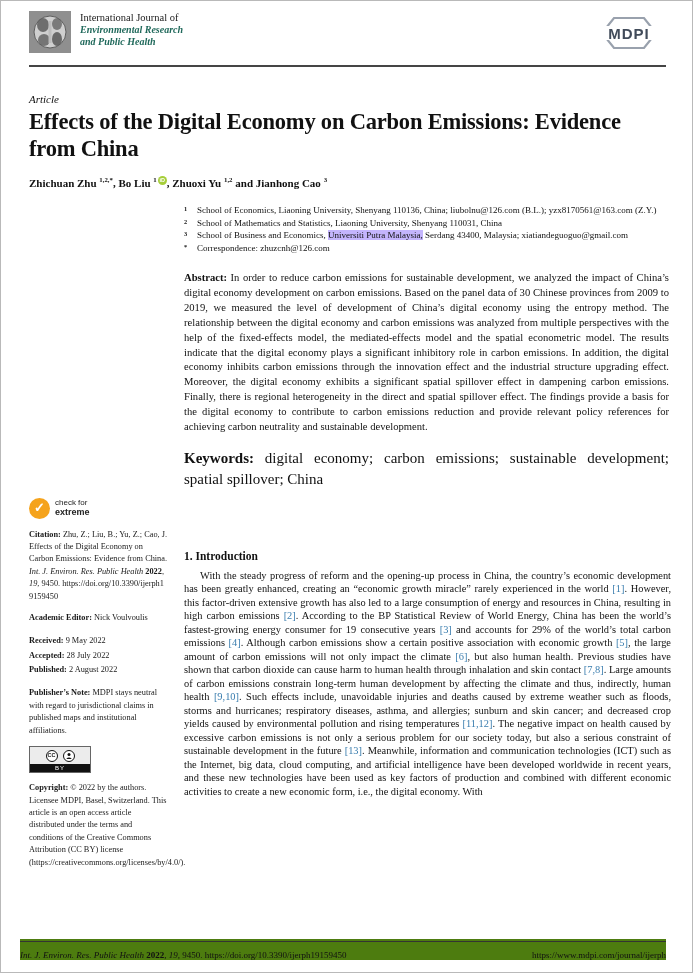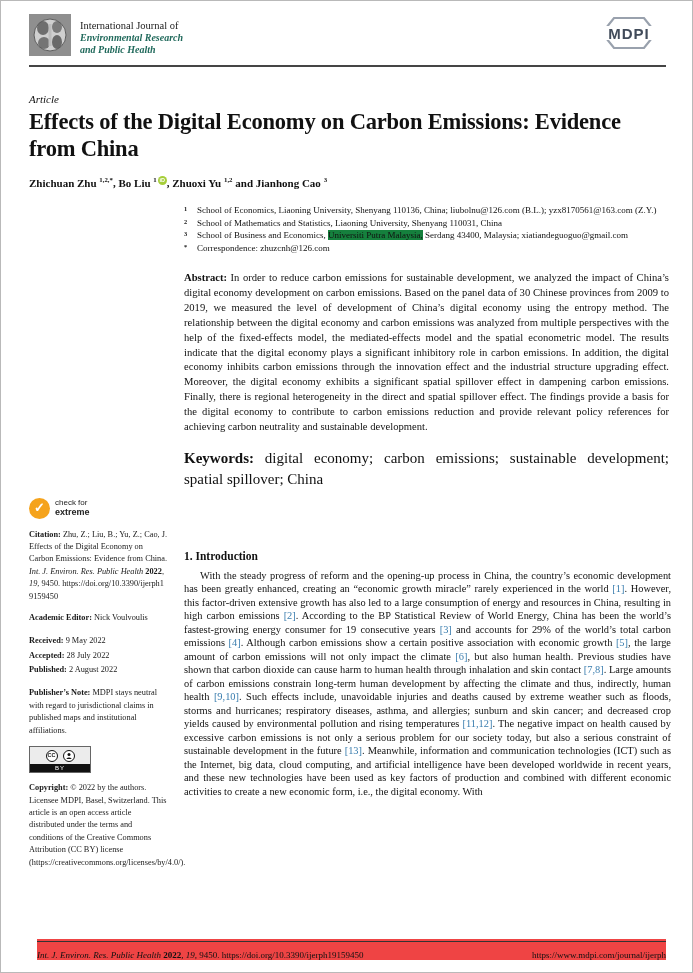--- a/index.html
+++ b/index.html
@@ -2,41 +2,41 @@
 <html><head>
 <meta charset="utf-8">
 <style>
   html,body{margin:0;padding:0;background:#e8e8e8;}
   .page{
     width:693px;height:973px;position:relative;margin:0 auto;
     background:#fff;border:1px solid #b9b9b9;box-sizing:border-box;
     font-family:"Liberation Serif",serif;color:#111;overflow:hidden;
   }
   
-  .header{display:flex;align-items:flex-end;padding:10px 26px 0 28px;}
+  .header{display:flex;align-items:flex-start;padding:10px 26px 0 28px;}
   .journal-logo{width:42px;height:42px;flex:none;background:#8f8f8f;border-radius:2px;}
   .jname{margin-left:9px;padding-top:1px;line-height:1.18;}
   .j-prefix{font-size:10.5px;color:#222;}
   .j-title{font-size:10px;font-weight:bold;font-style:italic;color:#20695B;}
   .mdpi-logo{margin-left:auto;margin-top:3px;}
   .header-rule{height:2px;background:#454545;margin:9px 26px 0 28px;}
   
   .article-label{margin:26px 24px 0 28px;font-style:italic;font-size:11px;}
   .page-title{margin:3px 22px 0 28px;font-size:22.5px;font-weight:bold;line-height:1.22;letter-spacing:-0.2px;}
   .authors{margin:13px 24px 0 28px;font-size:11px;font-weight:bold;}
   sup,.sup{font-size:0.62em;vertical-align:super;line-height:0;}
   .orcid{display:inline-flex;align-items:center;justify-content:center;width:9px;height:9px;
     border-radius:50%;background:#A6CE39;color:#fff;font-size:5.5px;font-weight:bold;
     font-family:"Liberation Sans",sans-serif;vertical-align:super;margin-left:1px;}
   
   .affil{margin:15px 23px 0 183px;font-size:9px;line-height:1.4;}
   .affil-row{display:flex;}
   .affil-num{width:13px;flex:none;font-size:6.3px;font-weight:bold;padding-top:1px;}
   .affil-text{flex:1;}
-  .hl{background:#15803d;}
+  .hl{background:#c4b5fd;}
   .hl:empty{background:transparent;}
   
   .abstract{margin:17px 23px 0 183px;font-size:10.6px;line-height:1.4;text-align:justify;}
   .keywords{margin:13px 23px 0 183px;font-size:15px;line-height:1.4;text-align:justify;}
   b.lbl{font-weight:bold;}
   
   .content{display:flex;margin-top:8px;}
   .sidebar{width:139px;margin-left:28px;flex:none;font-size:8.3px;line-height:1.5;color:#1a1a1a;}
   .sb-block{margin:0 0 9px 0;}
   .link{word-break:break-all;}
@@ -53,21 +53,21 @@
     display:flex;align-items:center;justify-content:center;font-size:5.5px;font-weight:bold;
     font-family:"Liberation Sans",sans-serif;color:#111;background:#fff;}
   .cc-bottom{height:8px;background:#111;color:#fff;font-size:6px;text-align:center;line-height:8px;
     font-family:"Liberation Sans",sans-serif;letter-spacing:1px;}
   
   .main{width:487px;margin-left:16px;padding-top:52px;}
   .section-heading{font-size:11.5px;font-weight:bold;margin:0 0 7px 0;}
   .body-para{margin:0;font-size:10.4px;line-height:1.3;text-align:justify;text-indent:16px;}
   .ref{color:#3A7DAE;}
   
-  .footer{position:absolute;left:36px;right:26px;bottom:12px;background:#ef4444;padding-top:2px;}
+  .footer{position:absolute;left:19px;right:26px;bottom:12px;background:#4d7c0f;padding-top:2px;}
   .footer-rule{height:1.5px;background:#333;margin-bottom:8px;}
   .footer-row{display:flex;justify-content:space-between;font-size:9px;}
 </style>
 </head>
 <body>
 
 <div class="page">
 
   <div class="header">
     <div class="journal-logo">

